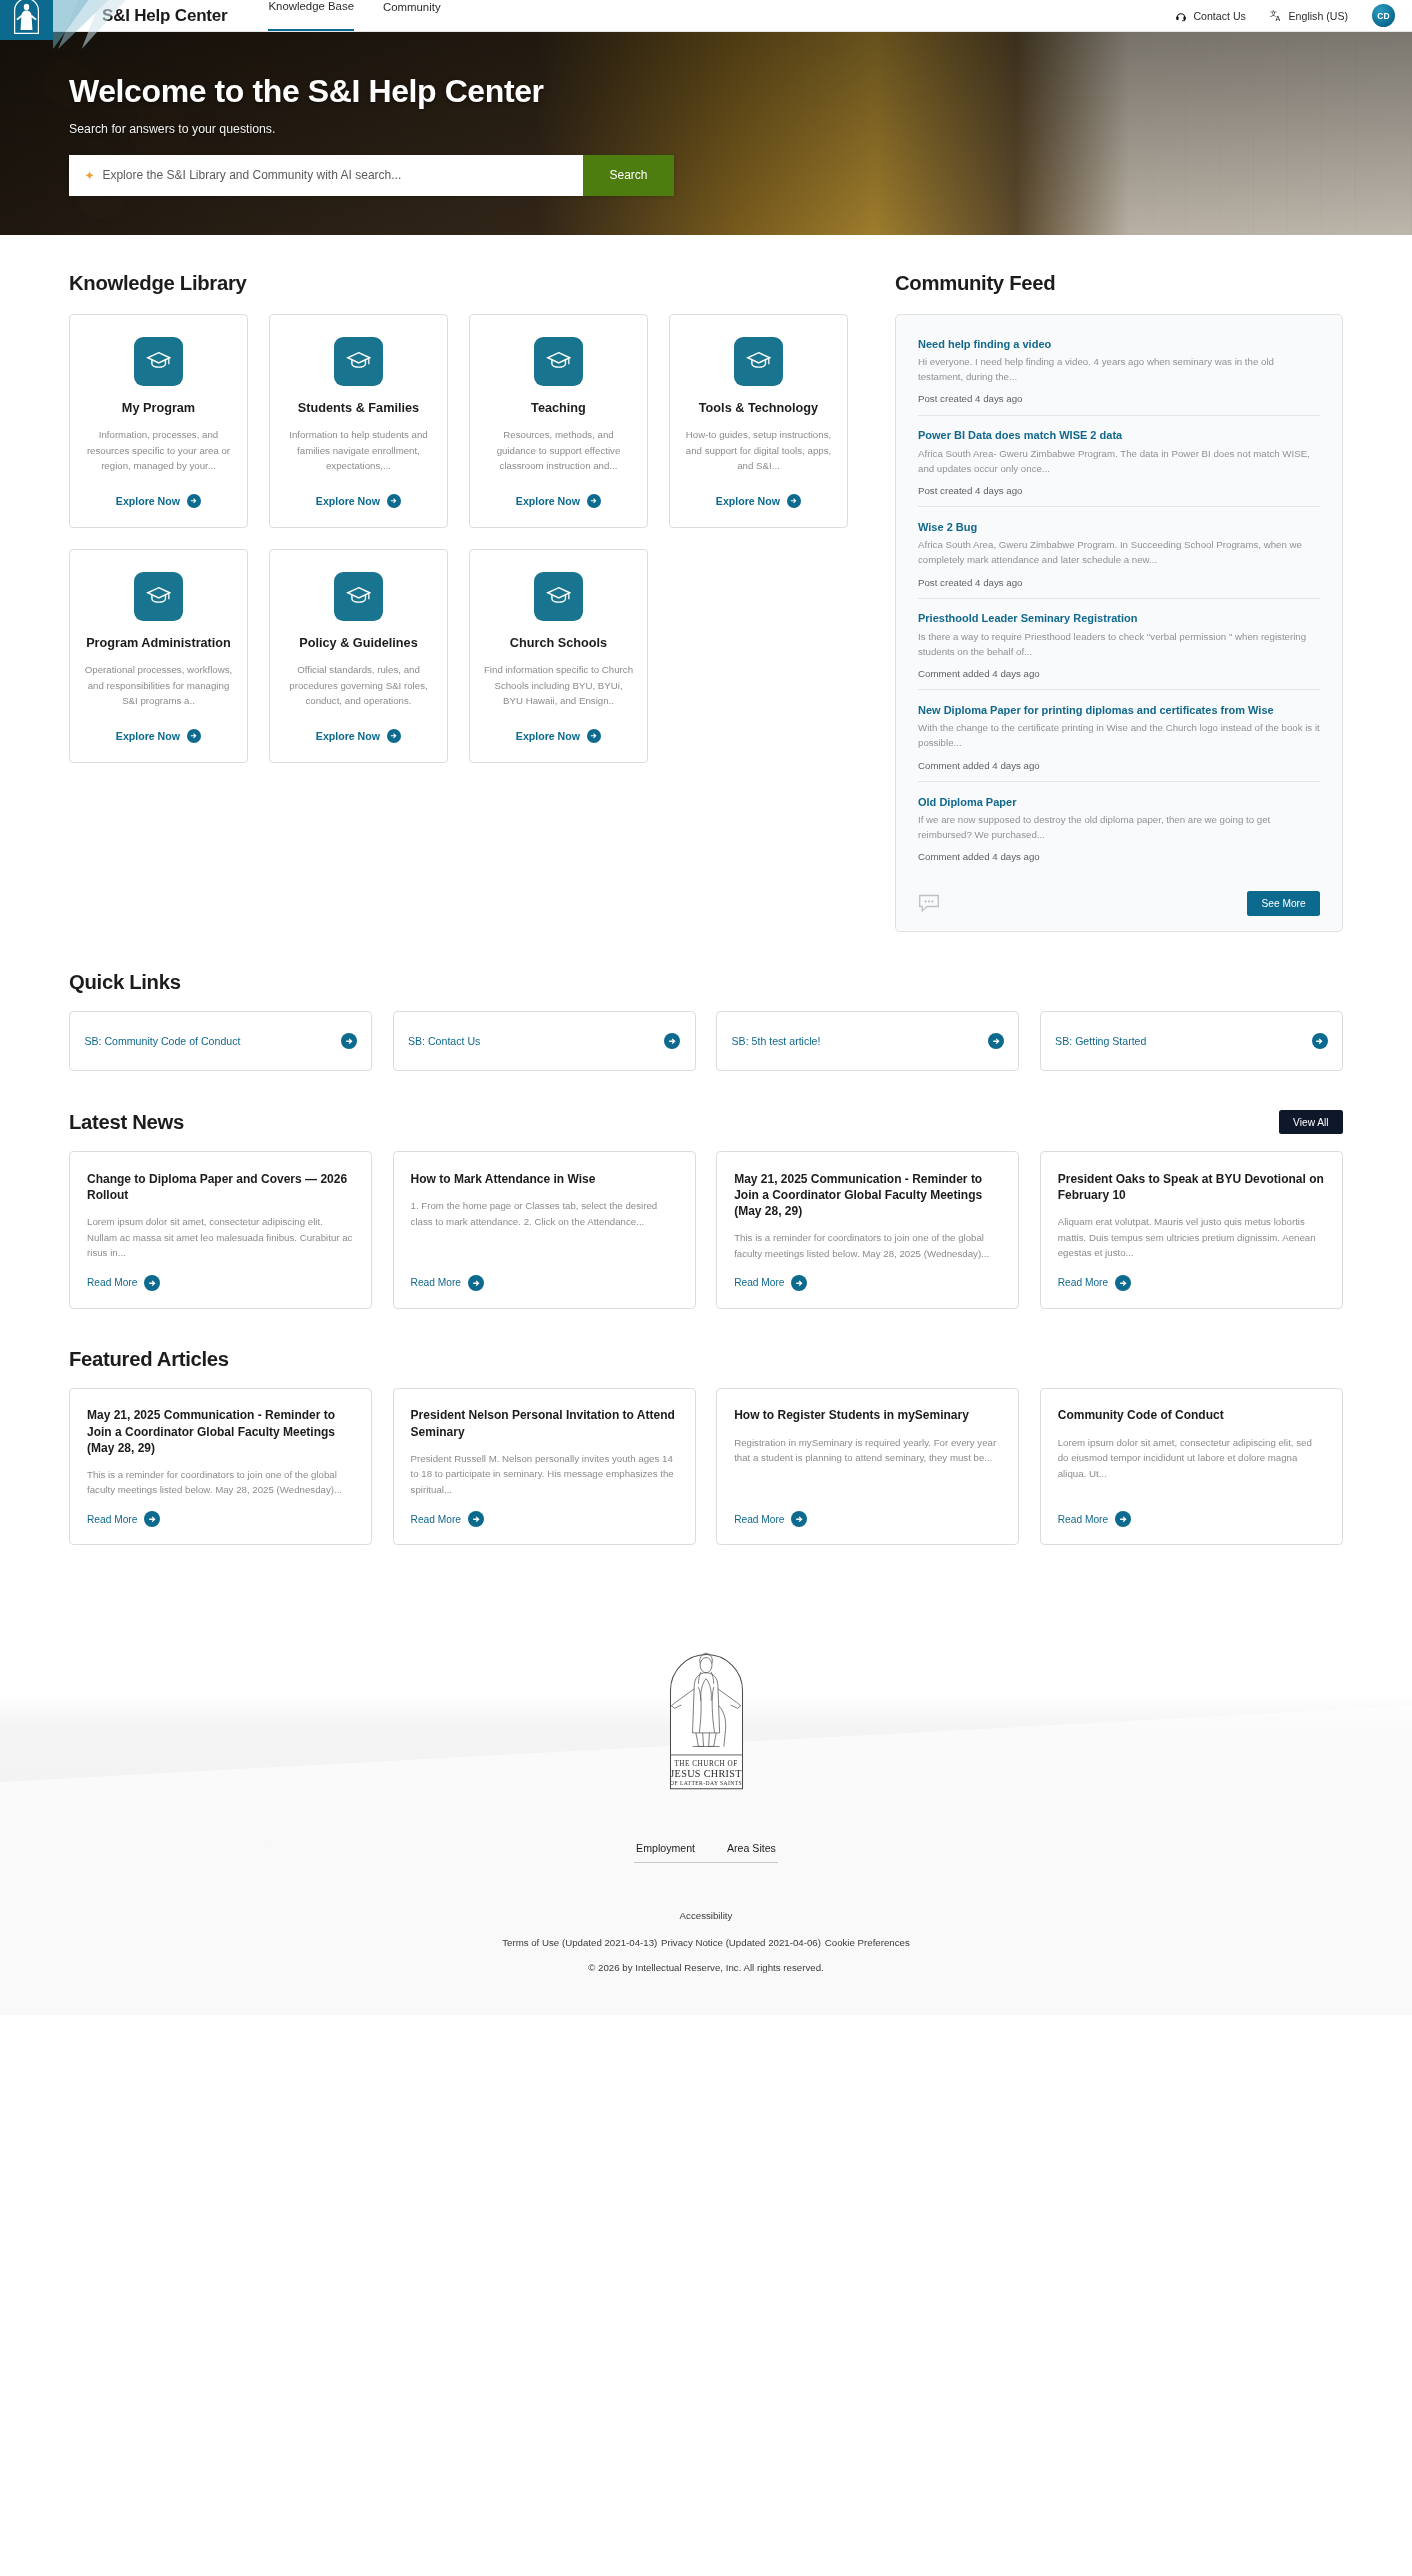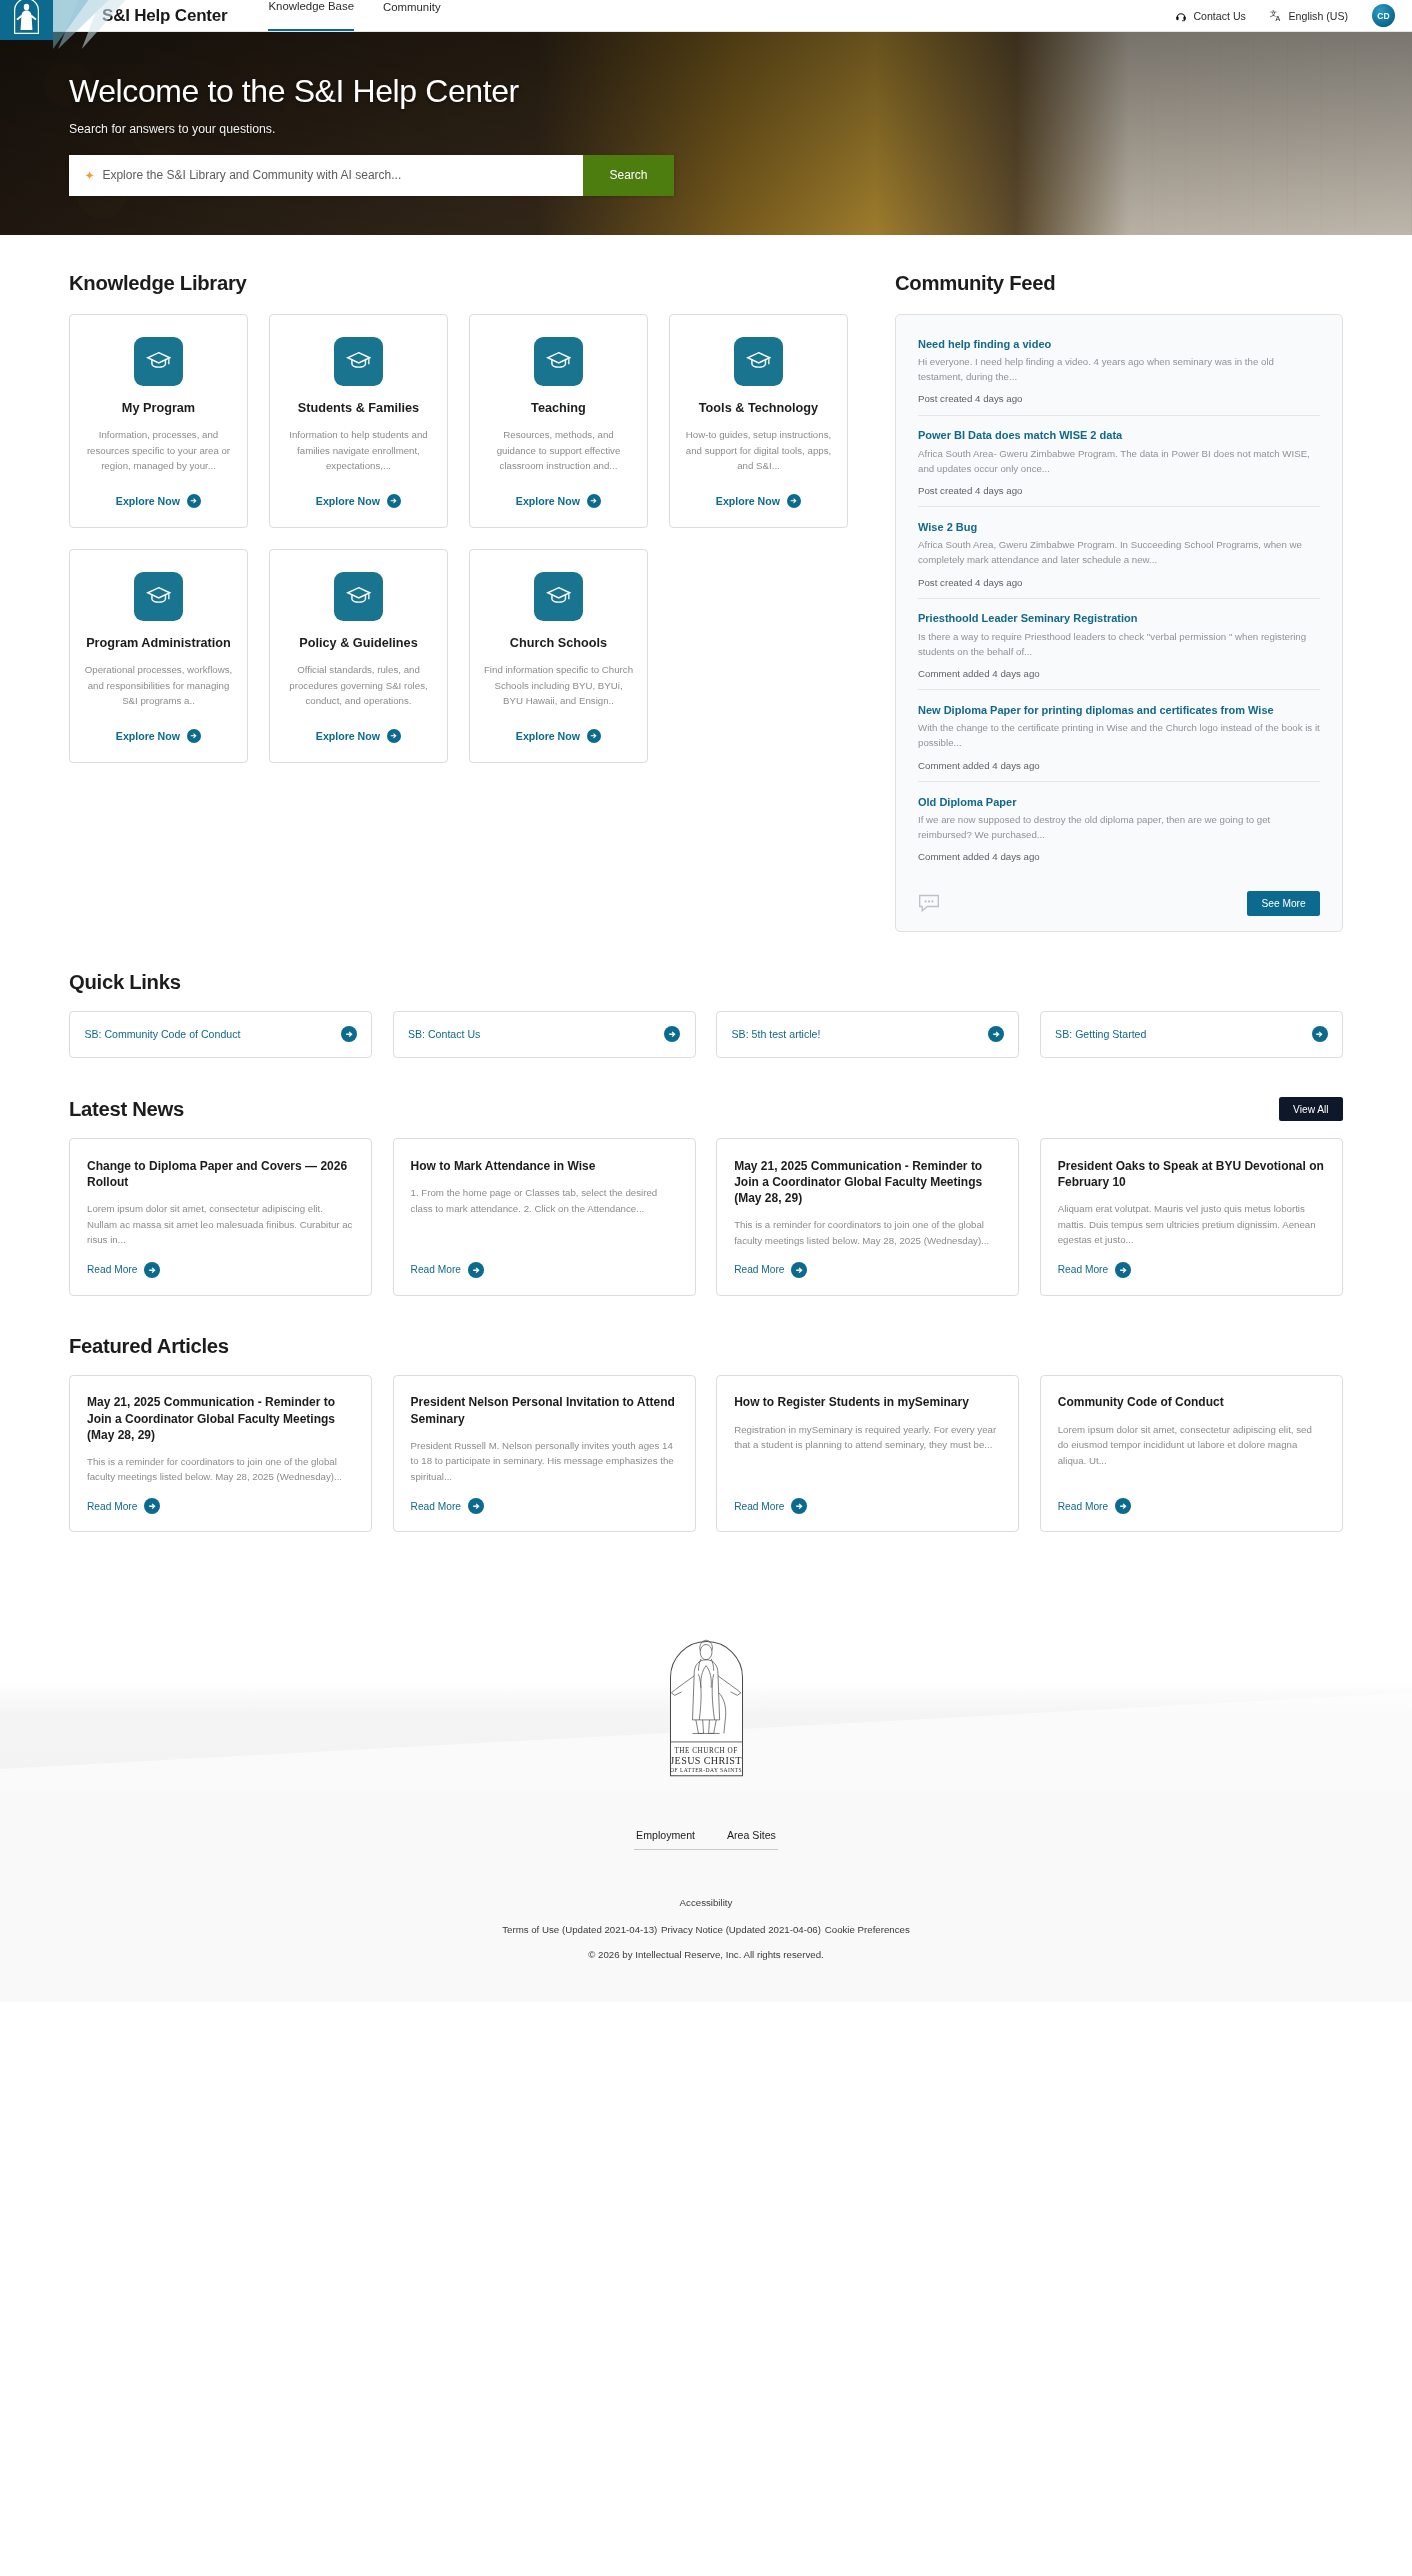--- a/index.html
+++ b/index.html
@@ -62,21 +62,21 @@
   .hero {
     position: relative; height: 203px; overflow: hidden;
     background: #2a2016;
   }
   .hero-bg { position: absolute; inset: 0; }
   .hero-inner {
     position: relative; z-index: 2;
     padding: 41px 0 0 69px;
   }
   .hero h1 {
-    font-size: 32px; font-weight: normal; color: #ffffff;
+    font-size: 32px; font-weight: bold; color: #ffffff;
     letter-spacing: -0.4px; text-shadow: 0 0.8px 3.4px rgba(0,0,0,.5);
   }
   .hero-sub {
     margin-top: 12px; font-size: 12.3px; color: #f2f2f2;
     text-shadow: 0 0.8px 2.5px rgba(0,0,0,.6);
   }
   .search-row {
     margin-top: 18.6px; display: flex; width: 605px; height: 41px;
     background: #ffffff; box-shadow: 0 0.8px 3.4px rgba(0,0,0,.25);
   }
@@ -160,21 +160,21 @@
     background: #0b6a8e; color: #fff; border: none; border-radius: 2.5px;
     font-size: 10.2px; padding: 6.8px 14.4px; cursor: pointer;
     font-family: "Liberation Sans", sans-serif;
   }
 
   
   .section-block { padding-top: 39px; }
   .ql-grid { display: grid; grid-template-columns: repeat(4, 1fr); gap: 20.3px; margin-top: 17px; }
   .ql-card {
     border: 0.8px solid #dcdcdc; border-radius: 4.2px; background: #fff;
-    height: 47px; display: flex; align-items: center; justify-content: space-between;
+    height: 60px; display: flex; align-items: center; justify-content: space-between;
     padding: 0 14.4px; cursor: pointer;
   }
   .ql-label { font-size: 10.6px; color: #12688c; }
   .arrow-circle-lg {
     width: 16px; height: 16px; border-radius: 50%; background: #0b6a8e;
     display: flex; align-items: center; justify-content: center; flex: none;
   }
 
   
   .sec-head { display: flex; align-items: center; justify-content: space-between; }

